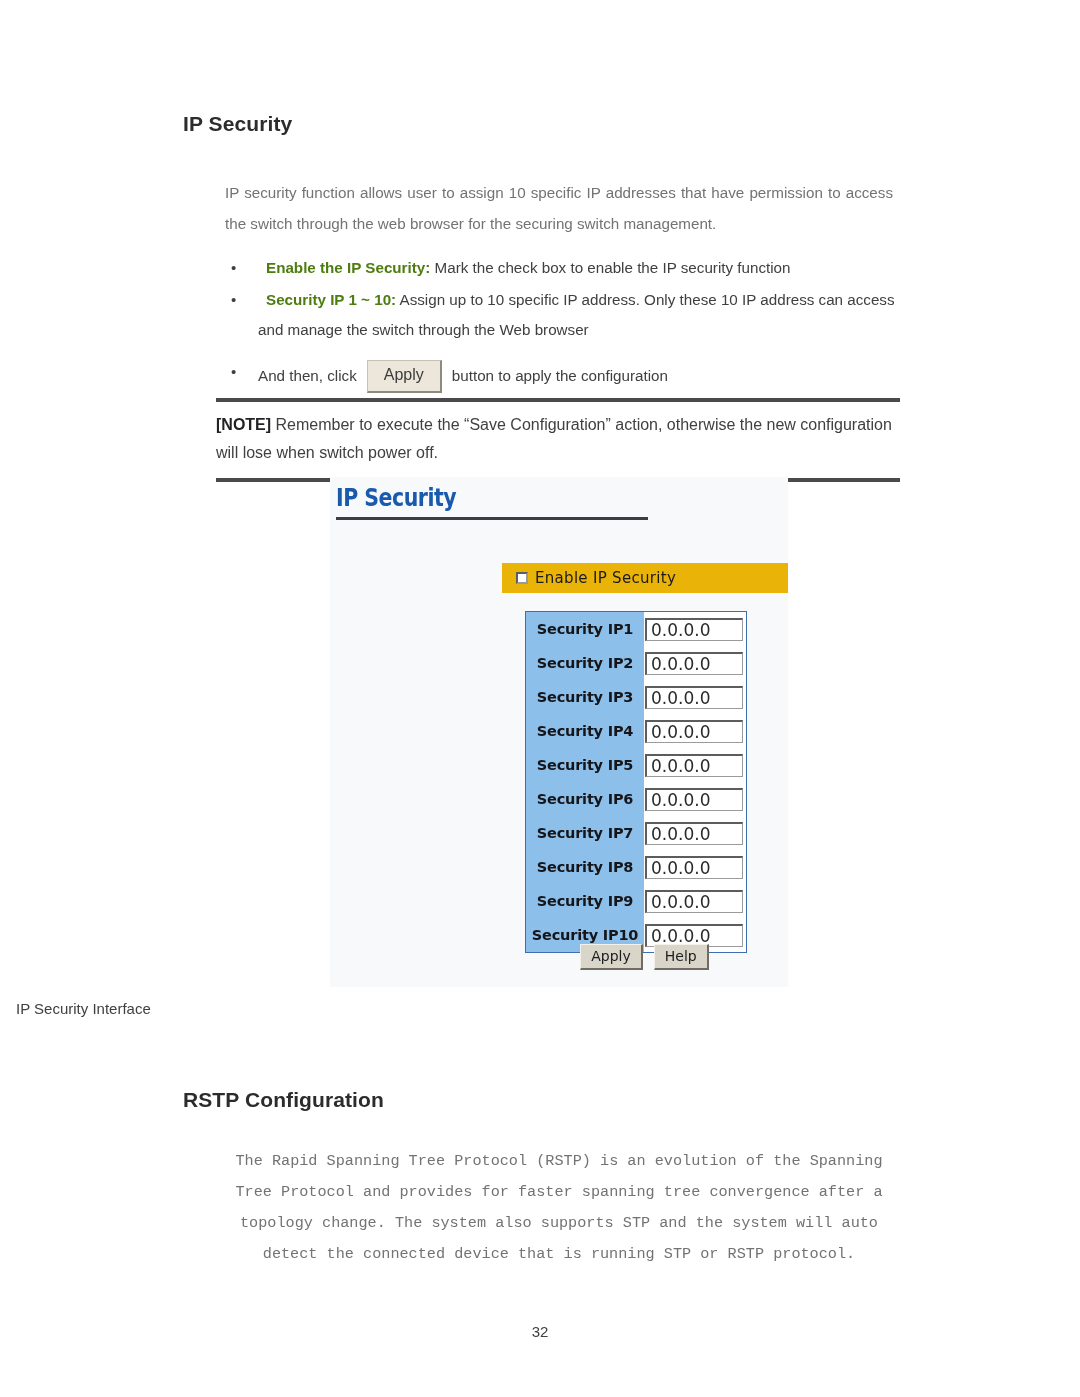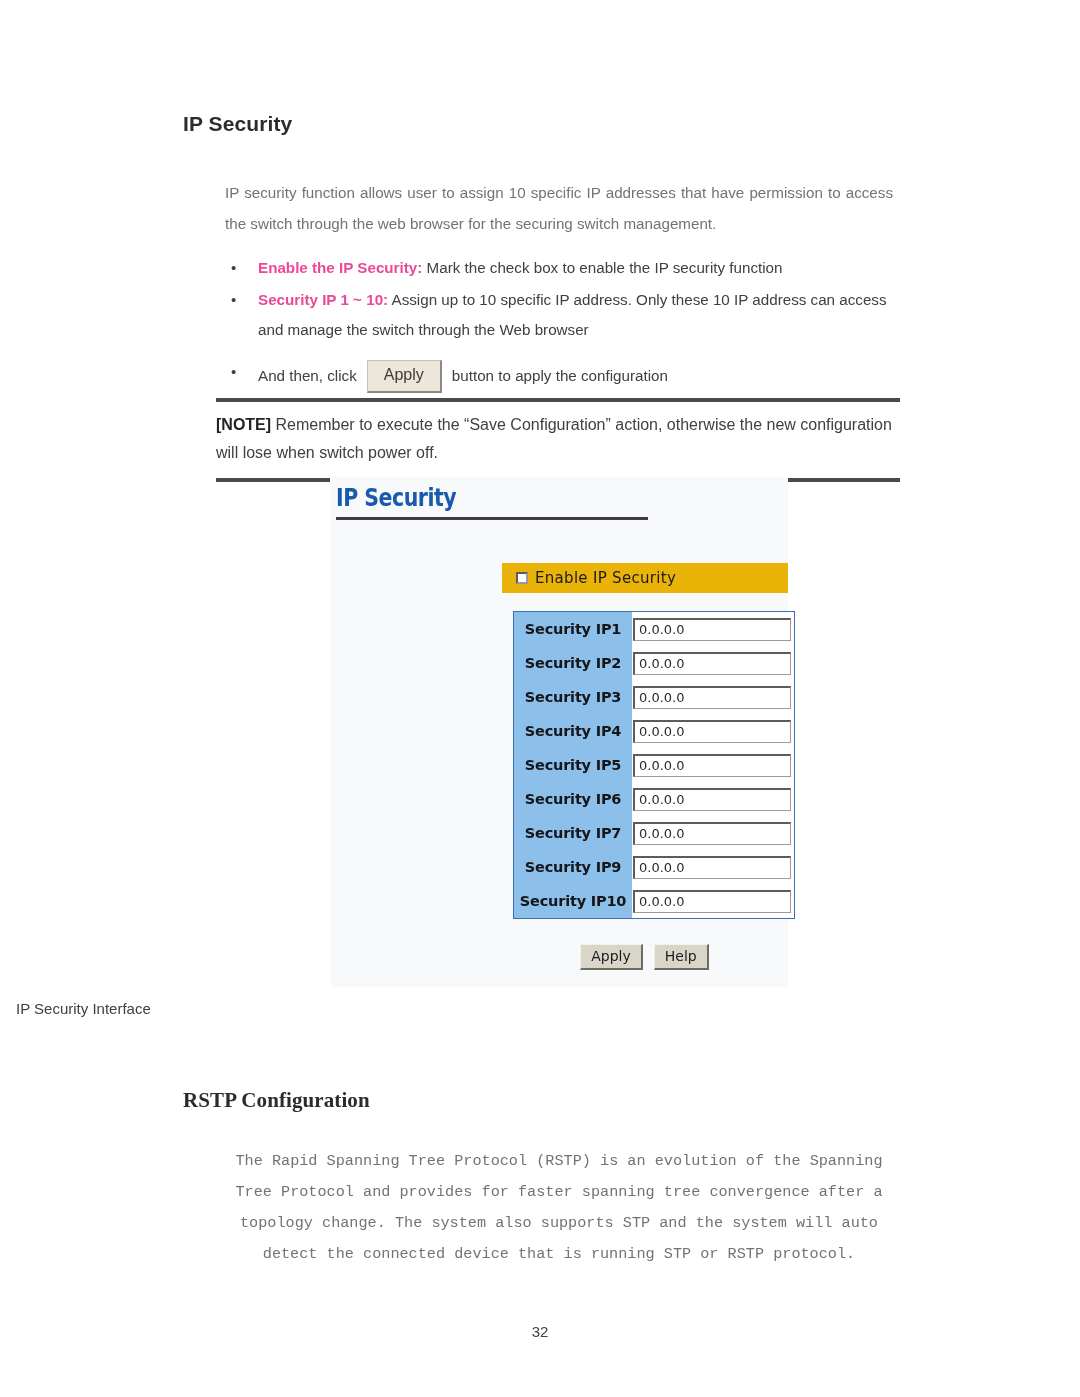--- a/index.html
+++ b/index.html
@@ -24,21 +24,21 @@
   
   .h1 {
     position: absolute;
     left: 183px;
     font-size: 21px;
     font-weight: bold;
     color: #2c2c2e;
     letter-spacing: 0.1px;
   }
   #heading-ip-security { top: 112px; }
-  #heading-rstp { top: 1088px; font-family: Liberation Serif, serif; }
+  #heading-rstp { top: 1088px; }
 
   
   .body-text {
     position: absolute;
     left: 225px;
     width: 668px;
     font-size: 15.2px;
     line-height: 31px;
     color: #737373;
     text-align: justify;
@@ -62,21 +62,21 @@
     color: #404043;
   }
   .bullet-row .dot {
     position: absolute;
     left: 6px;
     top: 0;
     font-size: 15px;
     line-height: 30px;
     color: #404043;
   }
-  .bullet-row b { color: #ec4899; }
+  .bullet-row b { color: #4d7c0f; margin-left: 8px; }
   #bullet-2 { margin-top: 2px; }
   #bullet-3 { margin-top: 12px; line-height: 38px; }
 
   .inline-apply {
     display: inline-block;
     vertical-align: middle;
     margin: 0 10px;
     padding: 5px 16px 7px 16px;
     background: #ece7da;
     border: 1px solid #c9c2b2;
@@ -160,23 +160,23 @@
   #enable-label {
     font-family: "DejaVu Sans", sans-serif;
     font-size: 15px;
     color: #1b1b1e;
     letter-spacing: 0.3px;
   }
 
   
   #ip-table {
     position: absolute;
-    left: 183px;
+    left: 195px;
     top: 134px;
-    width: 282px;
+    width: 222px;
     border: 1px solid #3c6fb0;
     border-collapse: collapse;
     background: #14532d;
   }
   #ip-table td {
     padding: 0;
     border: 0;
   }
   .ip-label {
     width: 118px;
@@ -200,21 +200,21 @@
   }
   .ip-input {
     width: 100%;
     height: 23px;
     box-sizing: border-box;
     border: 1px solid #9b9b9b;
     border-top: 2px solid #5c5c5c;
     border-left: 2px solid #5c5c5c;
     background: #ffffff;
     font-family: "DejaVu Sans", sans-serif;
-    font-size: 13px;
+    font-size: 17px;
     color: #2a2a2d;
     padding: 0 0 0 4px;
     line-height: 21px;
     outline: none;
   }
 
   
   #ui-buttons {
     position: absolute;
     left: 183px;
@@ -326,20 +326,24 @@
           </tr>
           <tr>
             <td class="ip-label">Security IP6</td>
             <td class="ip-field-cell"><input type="text" class="ip-input" value="0.0.0.0" style=""></td>
           </tr>
           <tr>
             <td class="ip-label">Security IP7</td>
             <td class="ip-field-cell"><input type="text" class="ip-input" value="0.0.0.0" style=""></td>
           </tr>
           <tr>
+            <td class="ip-label">Security IP8</td>
+            <td class="ip-field-cell"><input type="text" class="ip-input" value="0.0.0.0" style=""></td>
+          </tr>
+          <tr>
             <td class="ip-label">Security IP9</td>
             <td class="ip-field-cell"><input type="text" class="ip-input" value="0.0.0.0" style=""></td>
           </tr>
           <tr>
             <td class="ip-label">Security IP10</td>
             <td class="ip-field-cell"><input type="text" class="ip-input" value="0.0.0.0" style=""></td>
           </tr>
         </tbody>
     </table>
 

